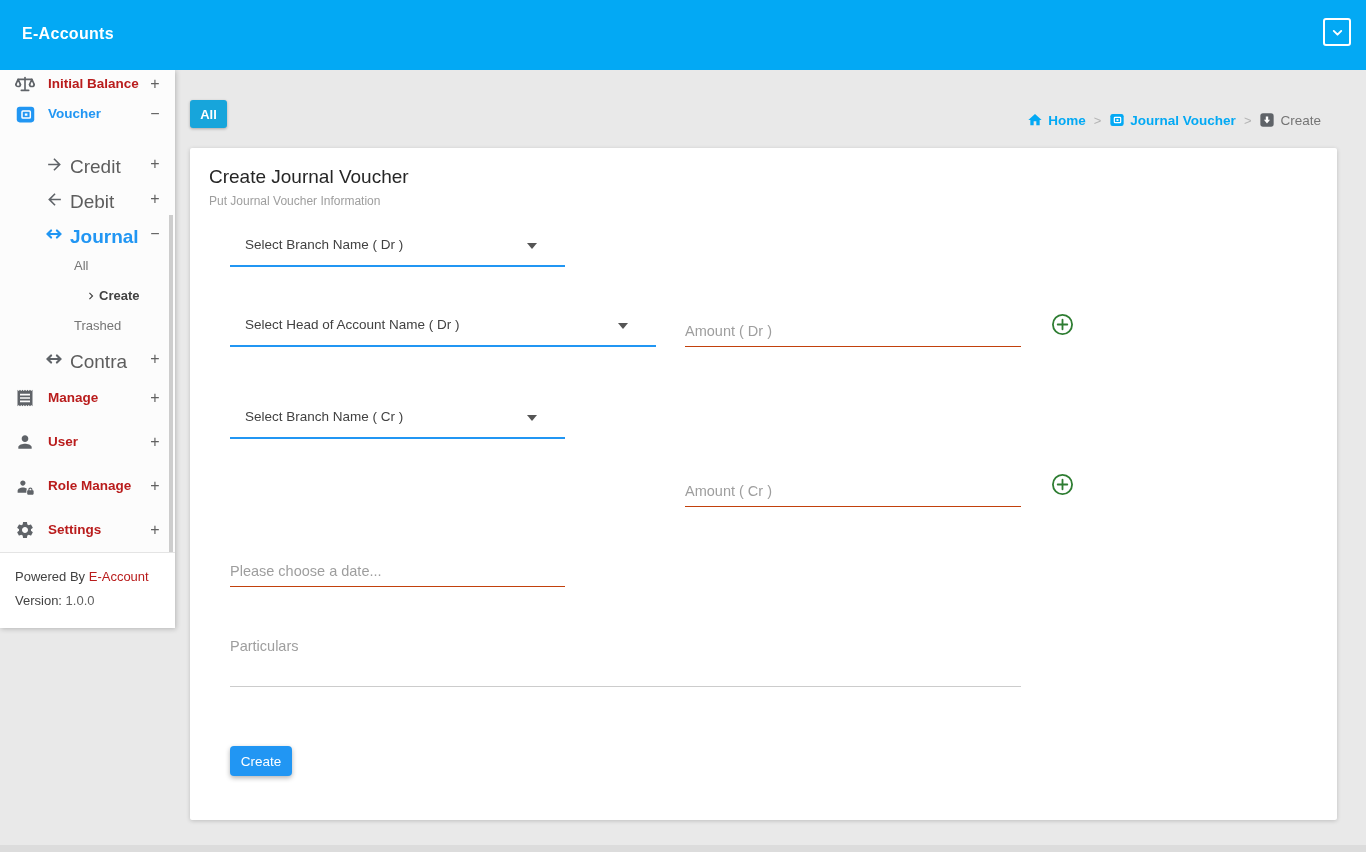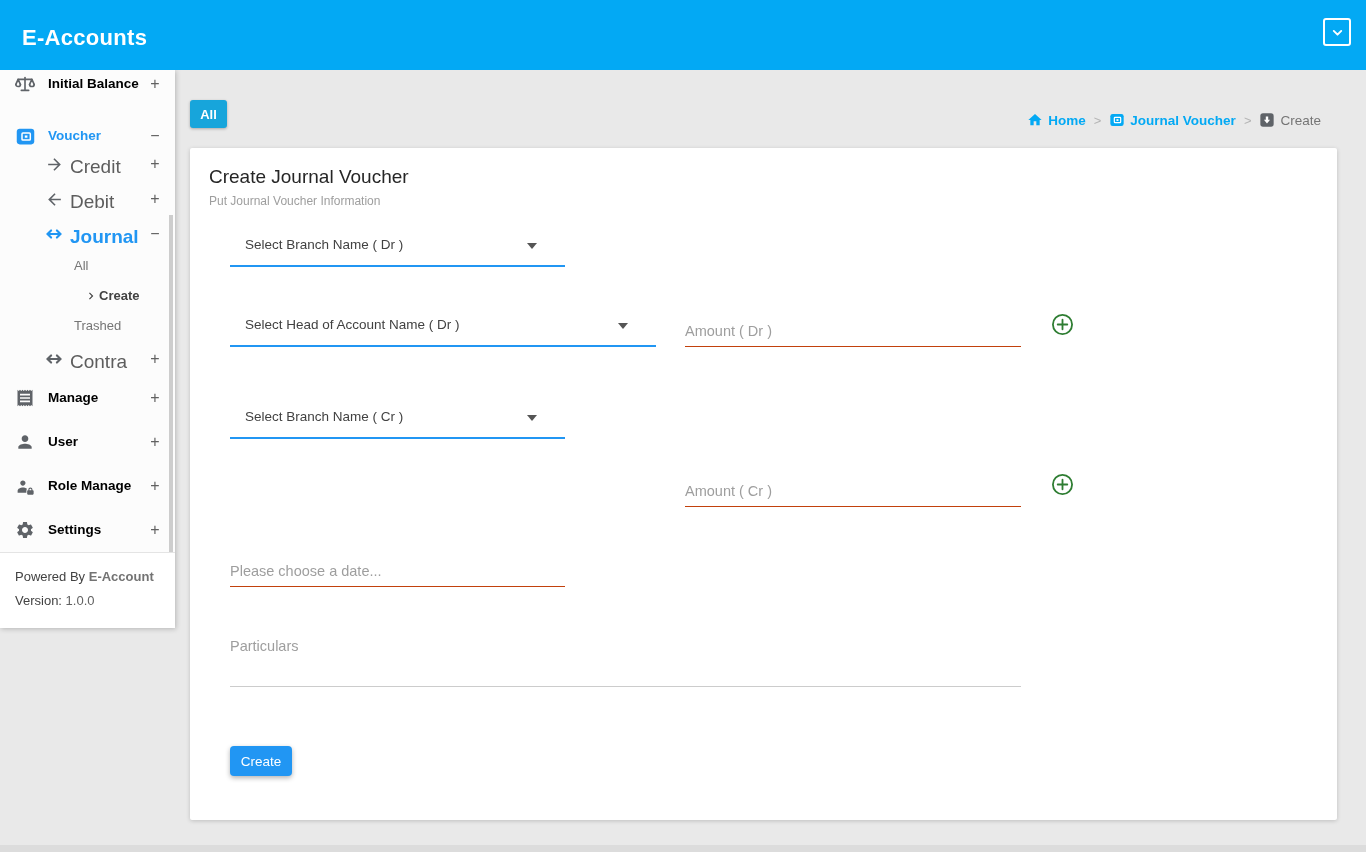--- a/index.html
+++ b/index.html
@@ -1,42 +1,42 @@
 <!DOCTYPE html>
 <html><head>
 <meta charset="utf-8">
 <style>
   * { margin:0; padding:0; box-sizing:border-box; }
   html,body { width:1366px; height:852px; overflow:hidden; }
   body { font-family:"Liberation Sans", sans-serif; background:#e9e9e9; position:relative; }
 
   
   .header { position:absolute; top:0; left:0; width:1366px; height:70px; background:#03A9F4; z-index:40; }
-  .brand { position:absolute; left:22px; top:25px; color:#fff; font-size:22px; font-weight:700; letter-spacing:.3px; }
+  .brand { position:absolute; left:22px; top:25px; color:#fff; font-size:16px; font-weight:700; letter-spacing:.3px; }
   .hdr-dd { position:absolute; right:15px; top:18px; width:28px; height:28px; border:2px solid #fff; border-radius:3px;
             background:transparent; display:flex; align-items:center; justify-content:center; cursor:pointer; }
 
   
   .sidebar { position:absolute; top:70px; left:0; width:175px; height:558px; background:#fcfcfc;
              box-shadow:1px 1px 5px rgba(0,0,0,.22); z-index:20; }
   .srow { position:absolute; left:0; width:175px; height:24px; cursor:pointer; }
   .srow .icn { position:absolute; left:14px; top:1px; width:22px; height:22px; display:flex; align-items:center; justify-content:center; }
-  .srow .lbl { position:absolute; left:48px; top:4px; font-size:13.5px; font-weight:700; color:#000000; white-space:nowrap; }
+  .srow .lbl { position:absolute; left:48px; top:4px; font-size:13.5px; font-weight:700; color:#b91c1c; white-space:nowrap; }
   .srow .tgl { position:absolute; right:13px; top:3px; width:14px; text-align:center; font-size:16px; font-weight:400; color:#616161; }
   .srow.lv2 .icn { left:44px; width:20px; height:20px; top:2px; }
   .srow.lv2 .lbl { left:70px; font-weight:400; font-size:19px; color:#5d5d5d; }
   .srow.lv3 .lbl { left:74px; font-weight:400; font-size:13px; color:#757575; }
   .srow.lv3 .icn { left:84px; width:14px; height:14px; top:5px; }
   .srow.lv3.with-icn .lbl { left:99px; }
   .txt-blue { color:#2196F3 !important; }
   .txt-bold-dark { font-weight:700 !important; color:#424242 !important; }
   .side-thumb { position:absolute; right:2px; top:145px; width:4px; height:342px; background:#cdcdcd; }
   .sfooter { position:absolute; left:0; top:482px; width:175px; height:76px; background:#fff; border-top:1px solid #e4e4e4; }
   .pw-line { position:absolute; left:15px; top:16px; font-size:13px; color:#424242; white-space:nowrap; }
-  .pw-link { color:#737373; font-weight:700; cursor:pointer; }
+  .pw-link { color:#b91c1c; font-weight:400; cursor:pointer; }
   .ver-line { position:absolute; left:15px; top:40px; font-size:13px; color:#616161; white-space:nowrap; }
   .ver-lbl { font-weight:400; color:#424242; }
 
   
   .all-chip { position:absolute; left:190px; top:100px; width:37px; height:28px; background:#17A5DB; border:none;
               border-radius:3px; color:#fff; font-size:13px; font-weight:600; font-family:inherit;
               box-shadow:0 1px 3px rgba(0,0,0,.28); cursor:pointer; z-index:10; }
   .breadcrumb { position:absolute; top:112px; right:45px; display:flex; align-items:center; gap:8px;
                 font-size:13.5px; z-index:10; }
   .bc-item { display:flex; align-items:center; gap:5px; }
@@ -104,21 +104,21 @@
         <path d="M2 12.5L4.5 7 7 12.5"></path>
           <path d="M2 12.5a2.5 2.2 0 0 0 5 0"></path>
         <path d="M17 12.5L19.5 7 22 12.5"></path>
           <path d="M17 12.5a2.5 2.2 0 0 0 5 0"></path>
       </svg>
     </span>
     <span class="lbl">Initial Balance</span>
     <span class="tgl">+</span>
   </div>
 
-  <div class="srow" style="top:54px">
+  <div class="srow" style="top:32px">
     <span class="icn">
       <svg width="21" height="21" viewBox="0 0 24 24">
           <rect x="2" y="3" width="20" height="18" rx="3.5" fill="#2196F3"></rect>
           <rect x="8" y="8" width="9.5" height="8" rx="1" fill="none" stroke="#fff" stroke-width="1.7"></rect>
           <rect x="11.2" y="10.8" width="3" height="2.6" fill="#fff"></rect>
         </svg>
     </span>
     <span class="lbl txt-blue">Voucher</span>
     <span class="tgl">−</span>
   </div>

